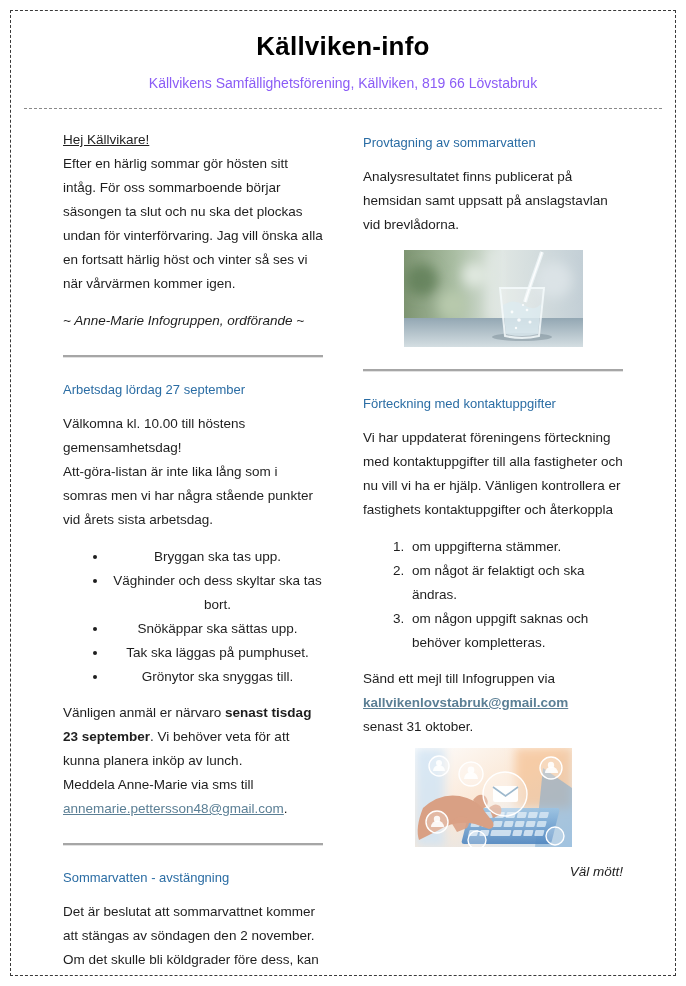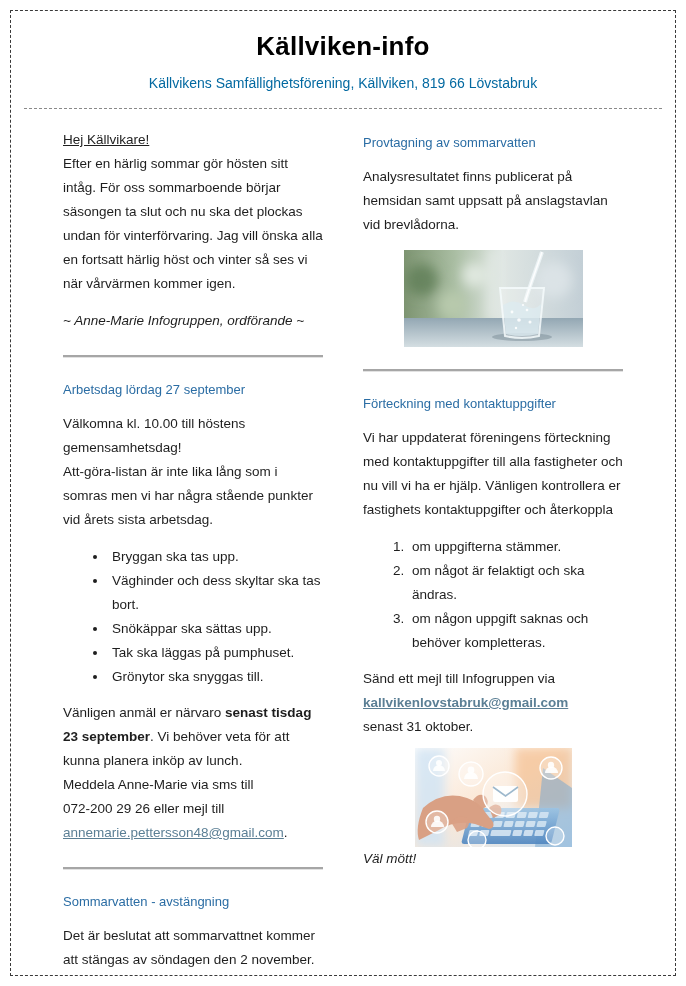--- a/index.html
+++ b/index.html
@@ -17,47 +17,47 @@
     color:var(--text);
   }
   .page{
     position:absolute;left:10px;top:10px;right:10px;bottom:10px;
     border:1px dashed #3a3a3a;
     background:#fff;
     overflow:hidden;
   }
   .header{padding-top:20px;text-align:center;}
   .doc-title{font-size:26px;font-weight:bold;letter-spacing:.2px;color:#000;}
-  .doc-subtitle{margin-top:13px;font-size:14px;color:#0369a1;}
+  .doc-subtitle{margin-top:13px;font-size:14px;color:#8b5cf6;}
   .header-rule{border:0;border-top:1px dashed #8a8a8a;margin:17px 13px 0 13px;}
 
   .columns{display:flex;padding:19px 44px 0 52px;gap:40px;}
   .col{width:260px;flex:0 0 260px;font-size:13.5px;line-height:24px;}
 
   .h-blue{
     color:var(--heading);
     font-size:13px;font-weight:400;line-height:29px;
   }
   .underlined{text-decoration:underline;}
   .sig{margin-top:13px;font-style:italic;}
   .divider{border:0;border-top:2px solid var(--divider);border-bottom:1px solid #e2e2e2;margin:22px 0 0 0;}
   .mt-sec{margin-top:17px;}
   .mt-body{margin-top:8px;}
   .mt-para{margin-top:12px;}
   b,.bold{font-weight:bold;}
   a.email{color:var(--link);text-decoration:underline;cursor:pointer;}
   a.email.bold{font-weight:bold;}
 
-  ul.tasks{list-style:disc;padding-left:45px;margin:13px 0 0 0;}
+  ul.tasks{list-style:disc;padding-left:45px;margin:13px 0 0 0;text-align:center;}
   ol.checks{padding-left:45px;margin:13px 0 0 0;}
   ul.tasks li,ol.checks li{padding-left:4px;}
 
   .photo{display:block;margin:13px auto 0 auto;}
   .alert-text{margin-top:11px;color:var(--alert);font-weight:bold;line-height:25px;}
-  .closing{text-align:left;font-style:italic;line-height:23px;}
+  .closing{margin-top:13px;text-align:right;font-style:italic;line-height:23px;}
 </style>
 </head>
 <body>
 
 <div class="page">
 
   <div class="header">
     <div class="doc-title">Källviken-info</div>
     <div class="doc-subtitle">Källvikens Samfällighetsförening, Källviken, 819 66 Lövstabruk</div>
     <hr class="header-rule">
@@ -84,21 +84,20 @@
         <ul class="tasks">
           <li>Bryggan ska tas upp.</li>
           <li>Väghinder och dess skyltar ska tas bort.</li>
           <li>Snökäppar ska sättas upp.</li>
           <li>Tak ska läggas på pumphuset.</li>
           <li>Grönytor ska snyggas till.</li>
         </ul>
         <div class="mt-para">
           <span>Vänligen anmäl er närvaro </span><b>senast tisdag 23 september</b><span>. Vi behöver veta för att kunna planera inköp av lunch.</span>
           <div>Meddela Anne-Marie via sms till</div>
-          <div>072-200 29 26 eller mejl till</div>
           <div><a class="email">annemarie.pettersson48@gmail.com</a><span>.</span></div>
         </div>
       </div>
 
       <hr class="divider">
 
       <div>
         <div class="h-blue mt-sec">Sommarvatten - avstängning</div>
         <div class="mt-body">Det är beslutat att sommarvattnet kommer att stängas av söndagen den 2 november. Om det skulle bli köldgrader före dess, kan vattnet stängas av tidigare. Dock inte utan att detta meddelas via våra olika kanaler.</div>
       </div>

